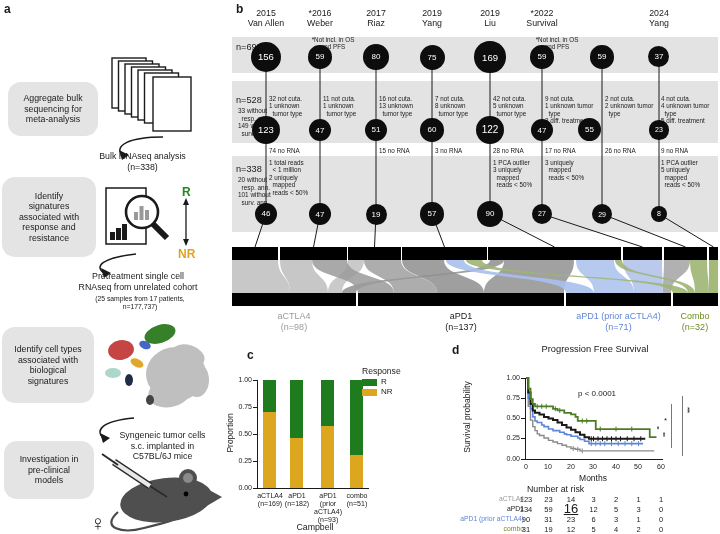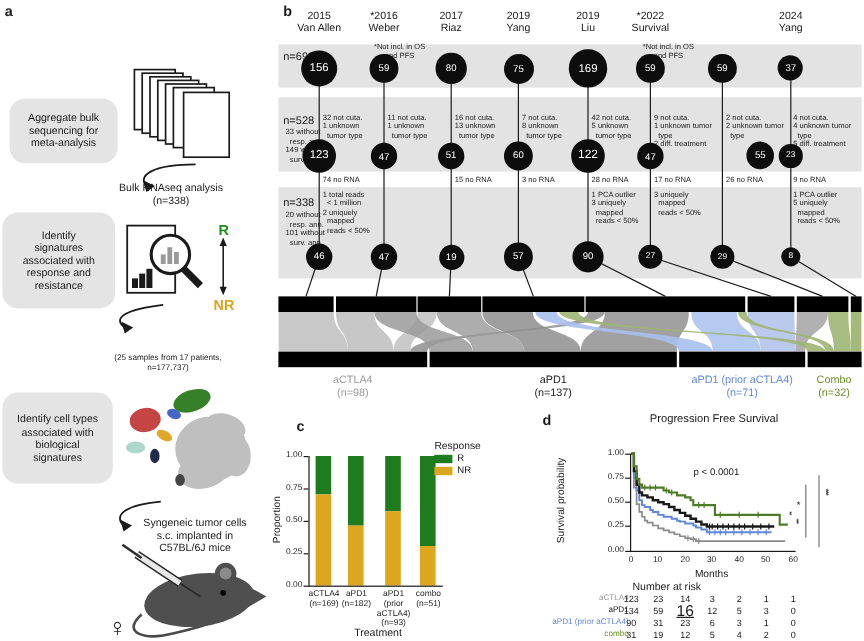--- a/index.html
+++ b/index.html
@@ -82,20 +82,22 @@
     <polygon points="88,16 85,23 91,23" fill="#1a1a1a"></polygon>
     <polygon points="88,64 85,57 91,57" fill="#1a1a1a"></polygon>
     <text x="80" y="76" font-size="12" font-weight="bold" fill="#dfa41f">NR</text>
   </svg>
 
   <svg class="ab" style="left:88px;top:252px" width="55" height="27" viewBox="0 0 55 27">
     <path d="M48,2 C14,6 6,14 16,21" stroke="#1a1a1a" stroke-width="1.5" fill="none"></path>
     <polygon points="16,26 23,21 13,16" fill="#1a1a1a"></polygon>
   </svg>
 
+  <div class="ab blurb ctr pre" style="left:48px;top:271px;width:180px">Pretreatment single cell
+RNAseq from unrelated cohort</div>
   <div class="ab sub ctr pre" style="left:60px;top:295px;width:160px">(25 samples from 17 patients,
 n=177,737)</div>
 
   <div class="ab gbox pre" style="left:2px;top:327px;width:92px;height:76px">Identify cell types
 associated with
 biological
 signatures</div>
 
   <svg class="ab" style="left:98px;top:318px" width="122" height="104" viewBox="0 0 122 104">
     <g opacity="0.95">
@@ -115,20 +117,23 @@
 
   <svg class="ab" style="left:92px;top:416px" width="50" height="28" viewBox="0 0 50 28">
     <path d="M42,2 C10,5 3,14 11,22" stroke="#1a1a1a" stroke-width="1.5" fill="none"></path>
     <polygon points="11,27 18,22 8,17" fill="#1a1a1a"></polygon>
   </svg>
 
   <div class="ab blurb ctr pre" style="left:100px;top:430px;width:125px">Syngeneic tumor cells
 s.c. implanted in
 C57BL/6J mice</div>
 
+  <div class="ab gbox pre" style="left:4px;top:441px;width:90px;height:58px">Investigation in
+pre-clinical
+models</div>
 
   <svg class="ab" style="left:88px;top:452px" width="142" height="82" viewBox="0 0 142 82">
     <path d="M30,60 C12,76 34,82 56,76 C76,71 88,68 98,62" stroke="#4a4a4a" stroke-width="2.2" fill="none"></path>
     <ellipse cx="78" cy="48" rx="46" ry="22" fill="#4f4f4f" transform="rotate(-7 78 48)"></ellipse>
     <path d="M114,34 L134,45 L112,58 Z" fill="#4f4f4f"></path>
     <circle cx="100" cy="26" r="9" fill="#4f4f4f"></circle>
     <circle cx="100" cy="26" r="5" fill="#8a8a8a"></circle>
     <circle cx="98" cy="42" r="2.4" fill="#000"></circle>
     <line x1="26" y1="10" x2="62" y2="34" stroke="#2a2a2a" stroke-width="7"></line>
     <line x1="26" y1="10" x2="62" y2="34" stroke="#e8e8e8" stroke-width="4.5"></line>
@@ -344,21 +349,21 @@
   <div class="ab tickl ctr pre" style="left:243px;top:492px;width:54px;line-height:8px">aCTLA4
 (n=169)</div>
   <div class="ab tickl ctr pre" style="left:270px;top:492px;width:54px;line-height:8px">aPD1
 (n=182)</div>
   <div class="ab tickl ctr pre" style="left:301px;top:492px;width:54px;line-height:8px">aPD1
 (prior
 aCTLA4)
 (n=93)</div>
   <div class="ab tickl ctr pre" style="left:330px;top:492px;width:54px;line-height:8px">combo
 (n=51)</div>
-  <div class="ab ctr" style="left:280px;top:522px;width:70px;font-size:8.8px">Treatment</div>
+  <div class="ab ctr" style="left:280px;top:522px;width:70px;font-size:8.8px">Campbell</div>
   <div class="ab" style="left:362px;top:366px;font-size:8.6px">Response</div>
   <div class="ab" style="left:362px;top:379px;width:15px;height:7px;background:#1e7b1e"></div>
   <div class="ab" style="left:381px;top:377px;font-size:8px">R</div>
   <div class="ab" style="left:362px;top:389px;width:15px;height:7px;background:#dca61f"></div>
   <div class="ab" style="left:381px;top:387px;font-size:8px">NR</div>
 
   <div class="ab ctr" style="left:520px;top:344px;width:150px;font-size:9.3px">Progression Free Survival</div>
   <div class="ab ctr" style="left:412px;top:412px;width:110px;font-size:8.5px;transform:rotate(-90deg)">Survival probability</div>
   <div class="ab tickl rt" style="left:498px;top:374px;width:22px">1.00</div>
   <div class="ab tickl rt" style="left:498px;top:394px;width:22px">0.75</div>
@@ -474,18 +479,18 @@
     <div class="circle" style="left: 419.5px; top: 44.5px; width: 25px; height: 25px; font-size: 8px;">75</div>
     <div class="circle" style="left: 420.2px; top: 118.2px; width: 23.6px; height: 23.6px; font-size: 8px;">60</div>
     <div class="circle" style="left: 420.3px; top: 202.3px; width: 23.3px; height: 23.3px; font-size: 8px;">57</div>
     <div class="circle" style="left: 474.3px; top: 41.3px; width: 31.5px; height: 31.5px; font-size: 9.5px;">169</div>
     <div class="circle" style="left: 475.7px; top: 115.7px; width: 28.6px; height: 28.6px; font-size: 10px;">122</div>
     <div class="circle" style="left: 476.9px; top: 200.9px; width: 26.2px; height: 26.2px; font-size: 8px;">90</div>
     <div class="circle" style="left: 530.2px; top: 45.2px; width: 23.5px; height: 23.5px; font-size: 8px;">59</div>
     <div class="circle" style="left: 530.9px; top: 118.9px; width: 22.3px; height: 22.3px; font-size: 8px;">47</div>
     <div class="circle" style="left: 532.1px; top: 204.1px; width: 19.8px; height: 19.8px; font-size: 7px;">27</div>
     <div class="circle" style="left: 590.2px; top: 45.2px; width: 23.5px; height: 23.5px; font-size: 8px;">59</div>
-    <div class="circle" style="left: 622px; top: 118.4px; width: 23.1px; height: 23.1px; font-size: 8px;">55</div>
+    <div class="circle" style="left: 578px; top: 118.4px; width: 23.1px; height: 23.1px; font-size: 8px;">55</div>
     <div class="circle" style="left: 592px; top: 204px; width: 20.1px; height: 20.1px; font-size: 7px;">29</div>
     <div class="circle" style="left: 648.4px; top: 46.4px; width: 21.1px; height: 21.1px; font-size: 8px;">37</div>
     <div class="circle" style="left: 649.4px; top: 120.4px; width: 19.2px; height: 19.2px; font-size: 7px;">23</div>
     <div class="circle" style="left: 650.9px; top: 205.9px; width: 16.2px; height: 16.2px; font-size: 7px;">8</div>
   </div>
 
 </body></html>

